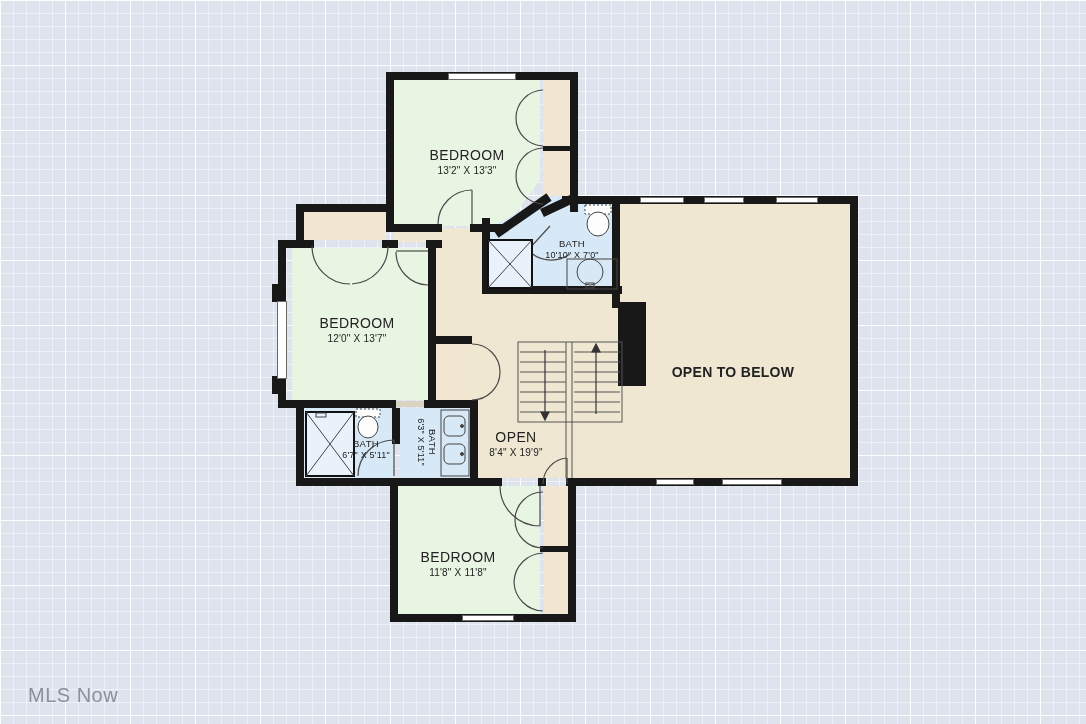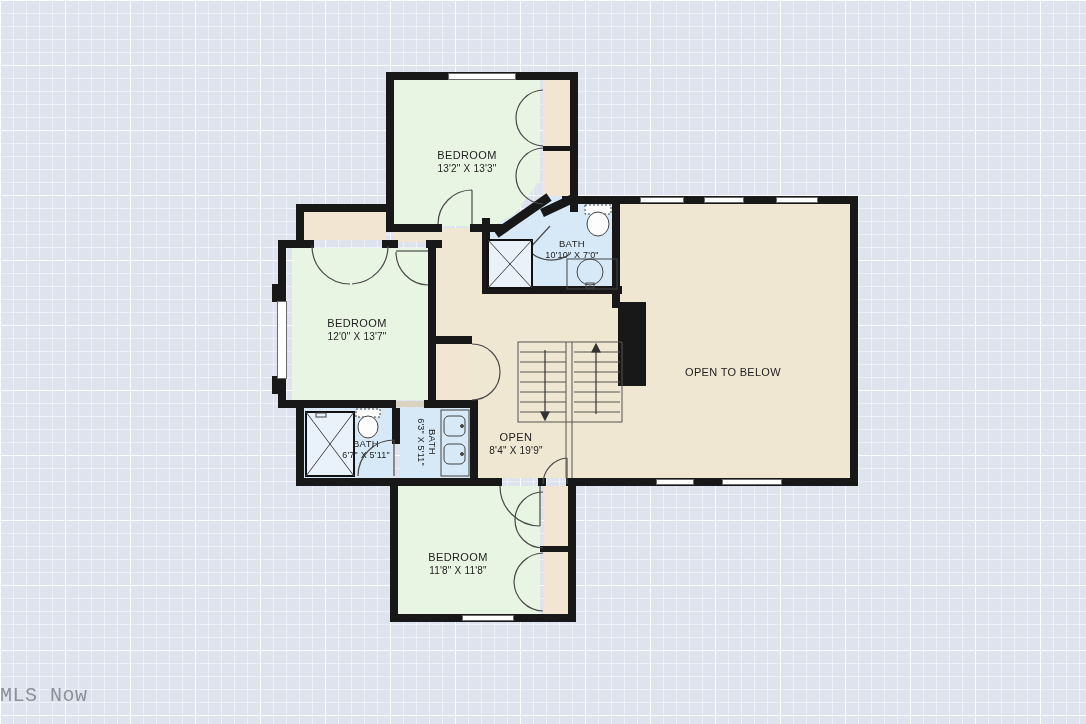--- a/index.html
+++ b/index.html
@@ -15,26 +15,26 @@
     background-size:65px 65px,65px 65px,13px 13px,13px 13px;
   }
   .wall{position:absolute;background:var(--wall,#181818);}
   .room{position:absolute;}
   .fill-tan{background:var(--hall,#f0e7d2);}
   .fill-green{background:var(--bedroom,#e9f5e3);}
   .fill-blue{background:var(--bath,#d7e8f6);}
   .window{position:absolute;background:#ffffff;border:1px solid #6a6a6a;box-sizing:border-box;}
   .threshold{position:absolute;background:#d9d3c2;}
   .room-label{position:absolute;transform:translate(-50%,-50%);text-align:center;color:#222;line-height:1.25;white-space:nowrap;}
-  .room-label .nm{font-size:11px;font-weight:500;letter-spacing:.4px;display:block;}
+  .room-label .nm{font-size:14px;font-weight:500;letter-spacing:.4px;display:block;}
   .room-label .dm{font-size:10px;font-weight:400;letter-spacing:.2px;display:block;}
   .room-label.small .nm{font-size:9.5px;}
   .room-label.small .dm{font-size:9px;}
   .room-label.rot{transform:translate(-50%,-50%) rotate(90deg);}
-  .watermark{position:absolute;left:0;top:684px;font-size:20px;color:#8b909b;letter-spacing:.5px;font-family:Liberation Mono, monospace;}
+  .watermark{position:absolute;left:28px;top:684px;font-size:20px;color:#8b909b;letter-spacing:.5px;}
   svg.overlay{position:absolute;left:0;top:0;}
 </style>
 </head>
 <body>
 
 <div class="canvas">
 
   <div class="room fill-tan" style="left:394px;top:232px;width:46px;height:10px;"></div>
   <div class="room fill-tan" style="left:436px;top:228px;width:46px;height:22px;"></div>
   <div class="room fill-tan" style="left:436px;top:248px;width:186px;height:230px;"></div>
@@ -229,17 +229,17 @@
   </div>
   <div class="room-label small rot" style="left:426px;top:442px;">
     <span class="nm">BATH</span>
     <span class="dm">6'3" X 5'11"</span>
   </div>
   <div class="room-label" style="left:516px;top:444px;">
     <span class="nm">OPEN</span>
     <span class="dm">8'4" X 19'9"</span>
   </div>
   <div class="room-label" style="left:733px;top:351px;">
-    <span class="nm" style="font-weight:400;letter-spacing:.3px;margin-top:44px;">OPEN TO BELOW</span>
+    <span class="nm" style="font-weight:700;letter-spacing:.3px;margin-top:44px;">OPEN TO BELOW</span>
   </div>
 
   <div class="watermark">MLS Now</div>
 </div>
 
 </body></html>

